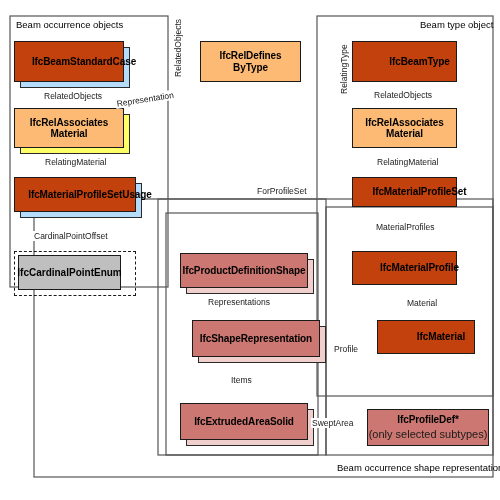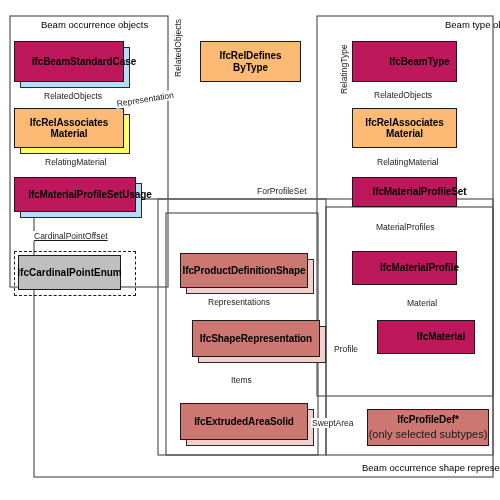--- a/index.html
+++ b/index.html
@@ -53,21 +53,21 @@
     letter-spacing: -0.1px;
   }
   .node .subtitle {
     font-size: 11px;
     font-weight: normal;
     color: #1a1a1a;
     margin-top: 2px;
   }
 
   
-  .blue .body    { background: #be185d; padding-left: 30px; }
+  .blue .body    { background: #c2410c; padding-left: 30px; }
   .blue .shadow  { background: #b6dcfb; }
   .yellow .body  { background: #fdba74; }
   .yellow .shadow{ background: #ffff66; }
   .red .body     { background: #cc7771; }
   .red .shadow   { background: #f0cfcc; }
   .flat .body    { border: 1px solid #1b1b1b; }
 
   .enum {
     position: absolute;
     z-index: 3;
@@ -93,21 +93,20 @@
     font-weight: bold;
     color: #000;
   }
 
   .frame-label {
     position: absolute;
     z-index: 4;
     font-size: 9.5px;
     color: #000000;
     white-space: nowrap;
-    margin-left: 25px;
   }
 
   .edge-label {
     position: absolute;
     z-index: 4;
     font-size: 8.5px;
     color: #1a1a1a;
     background: #ffffff;
     padding: 0 1px;
     white-space: nowrap;
@@ -264,21 +263,21 @@
   <div class="edge-label" style="left:43px; top:91px;">RelatedObjects</div>
 
   <div class="edge-label" style="left:373px; top:90px;">RelatedObjects</div>
 
   <div class="edge-label" style="left:115px; top:99px; transform: rotate(-9deg); transform-origin:0 0;">Representation</div>
 
   <div class="edge-label" style="left:44px; top:157px;">RelatingMaterial</div>
 
   <div class="edge-label" style="left:376px; top:157px;">RelatingMaterial</div>
 
-  <div class="edge-label" style="left:33px; top:231px;text-decoration:underline;">CardinalPointOffset</div>
+  <div class="edge-label" style="left:33px; top:231px;">CardinalPointOffset</div>
 
   <div class="edge-label" style="left:256px; top:186px;">ForProfileSet</div>
 
   <div class="edge-label" style="left:375px; top:222px;">MaterialProfiles</div>
 
   <div class="edge-label" style="left:406px; top:298px;">Material</div>
 
   <div class="edge-label" style="left:333px; top:344px;">Profile</div>
 
   <div class="edge-label" style="left:207px; top:297px;">Representations</div>

